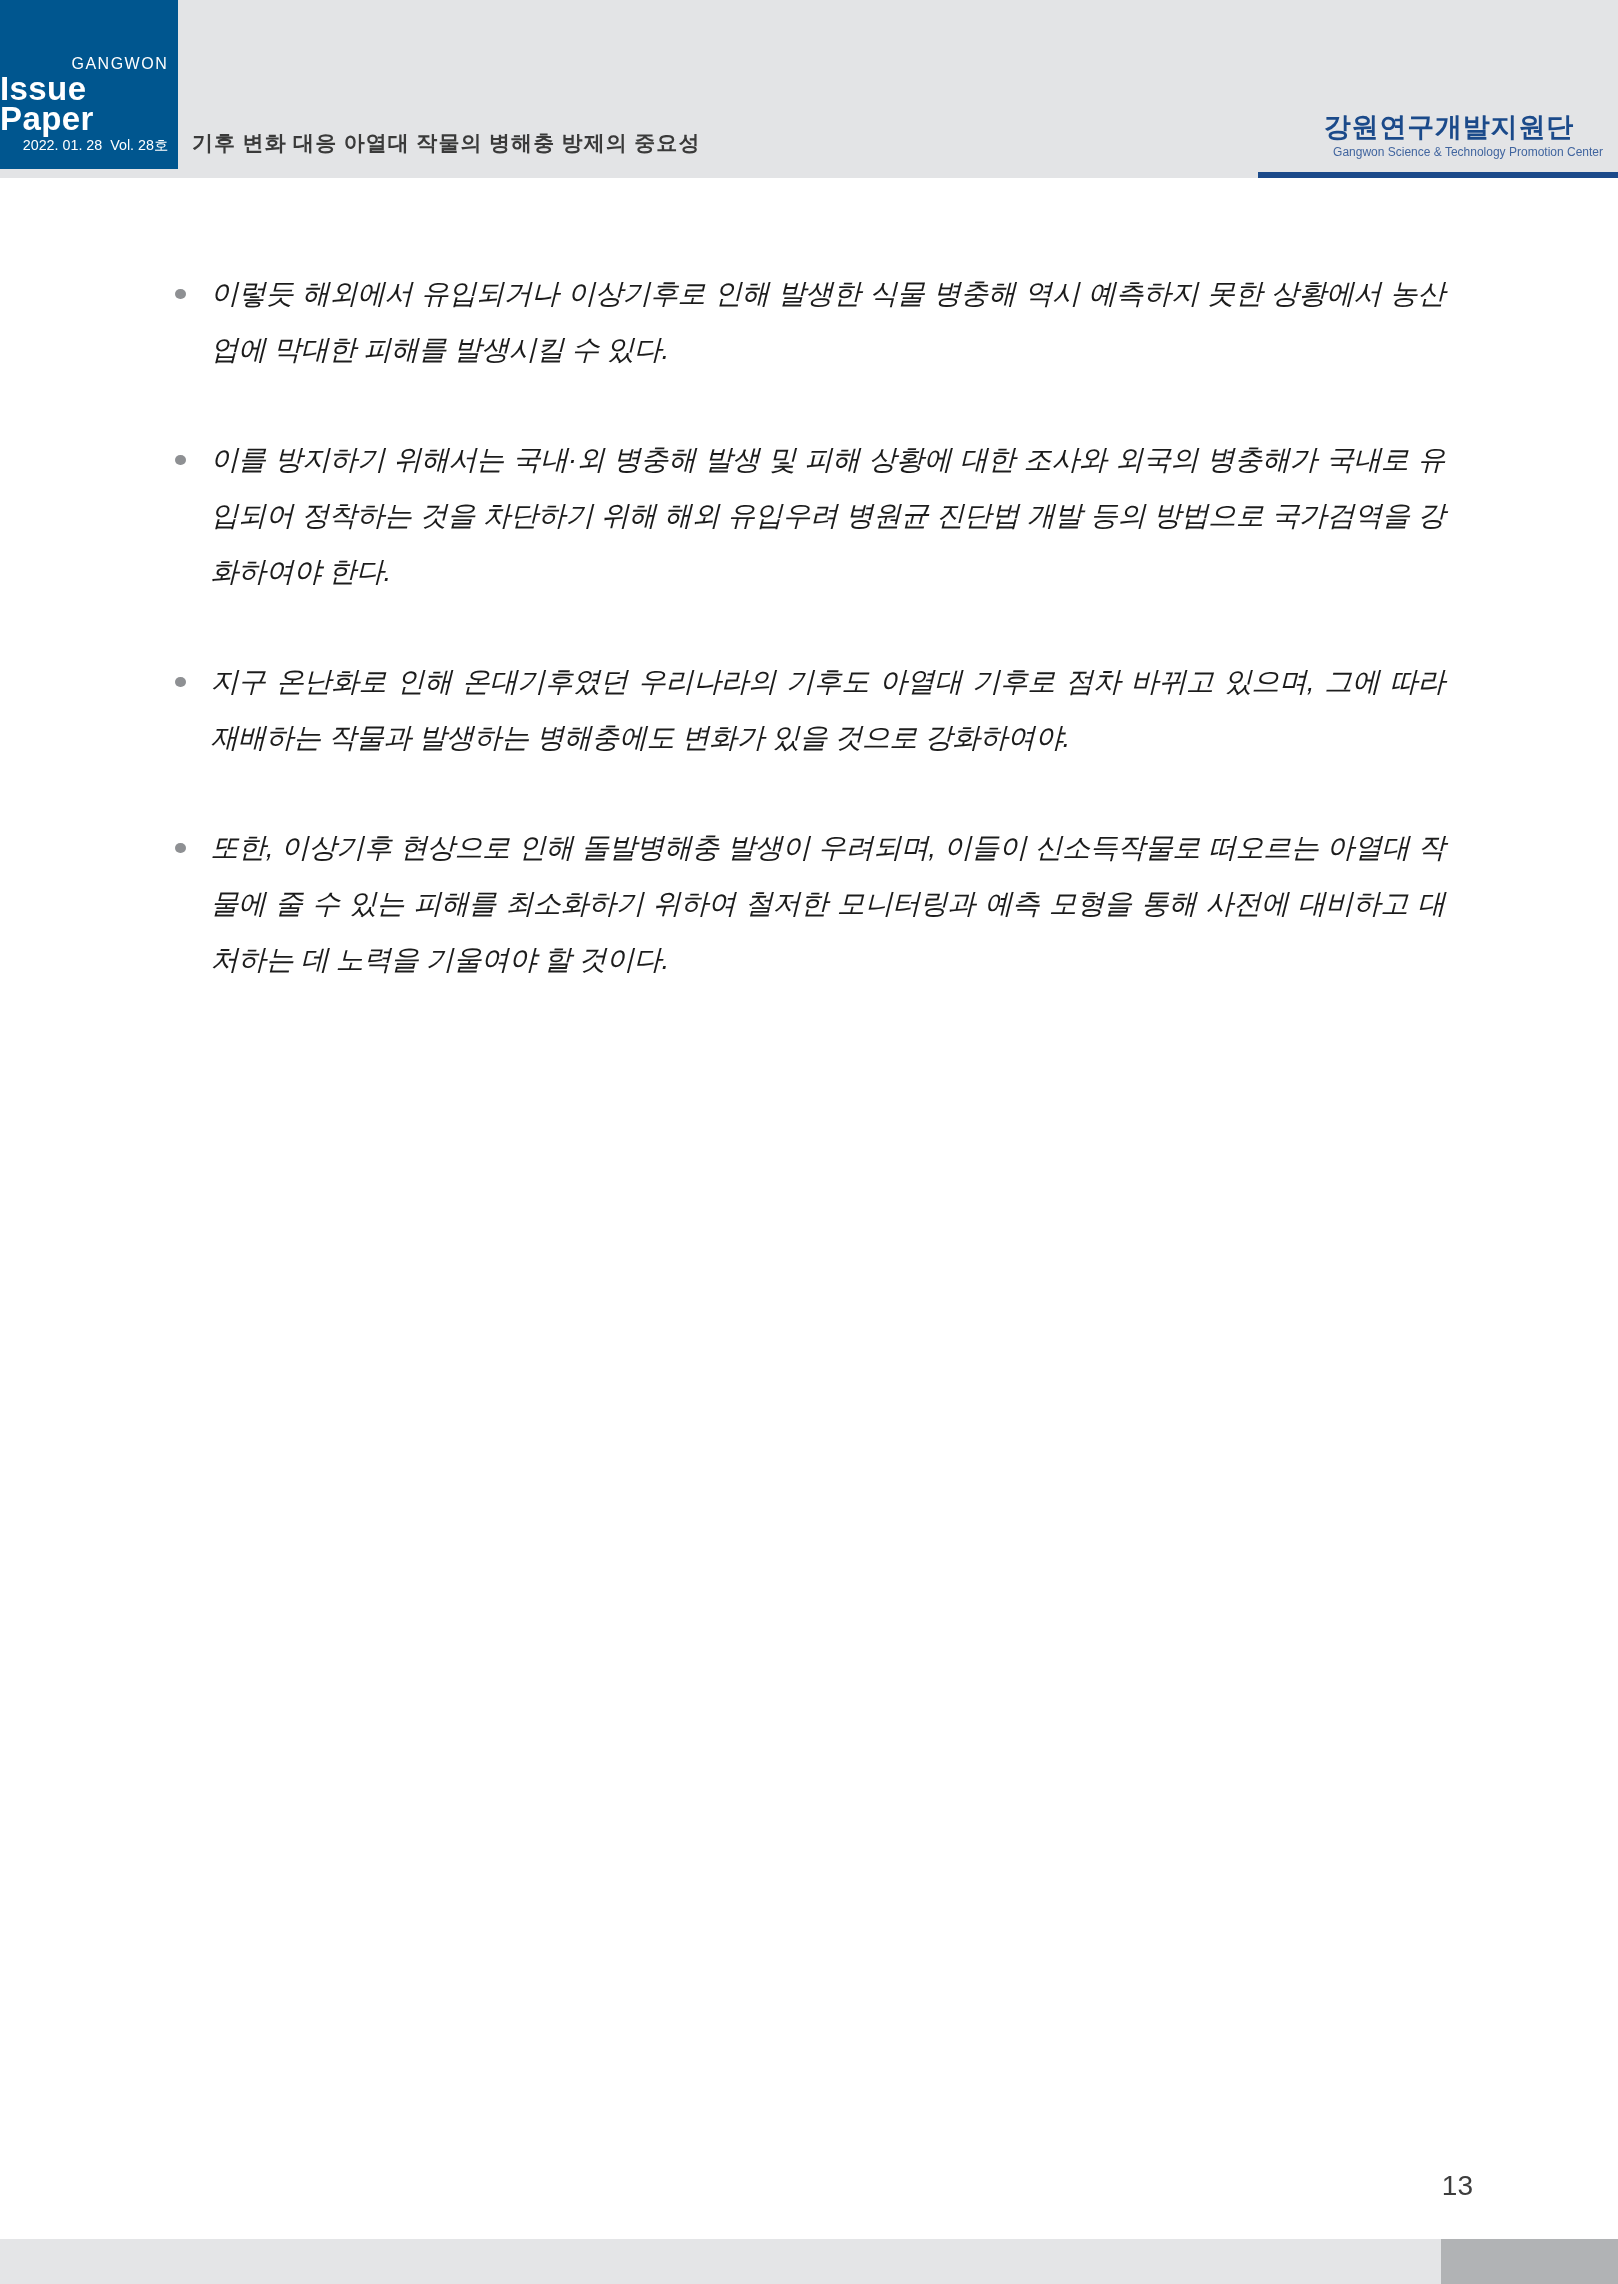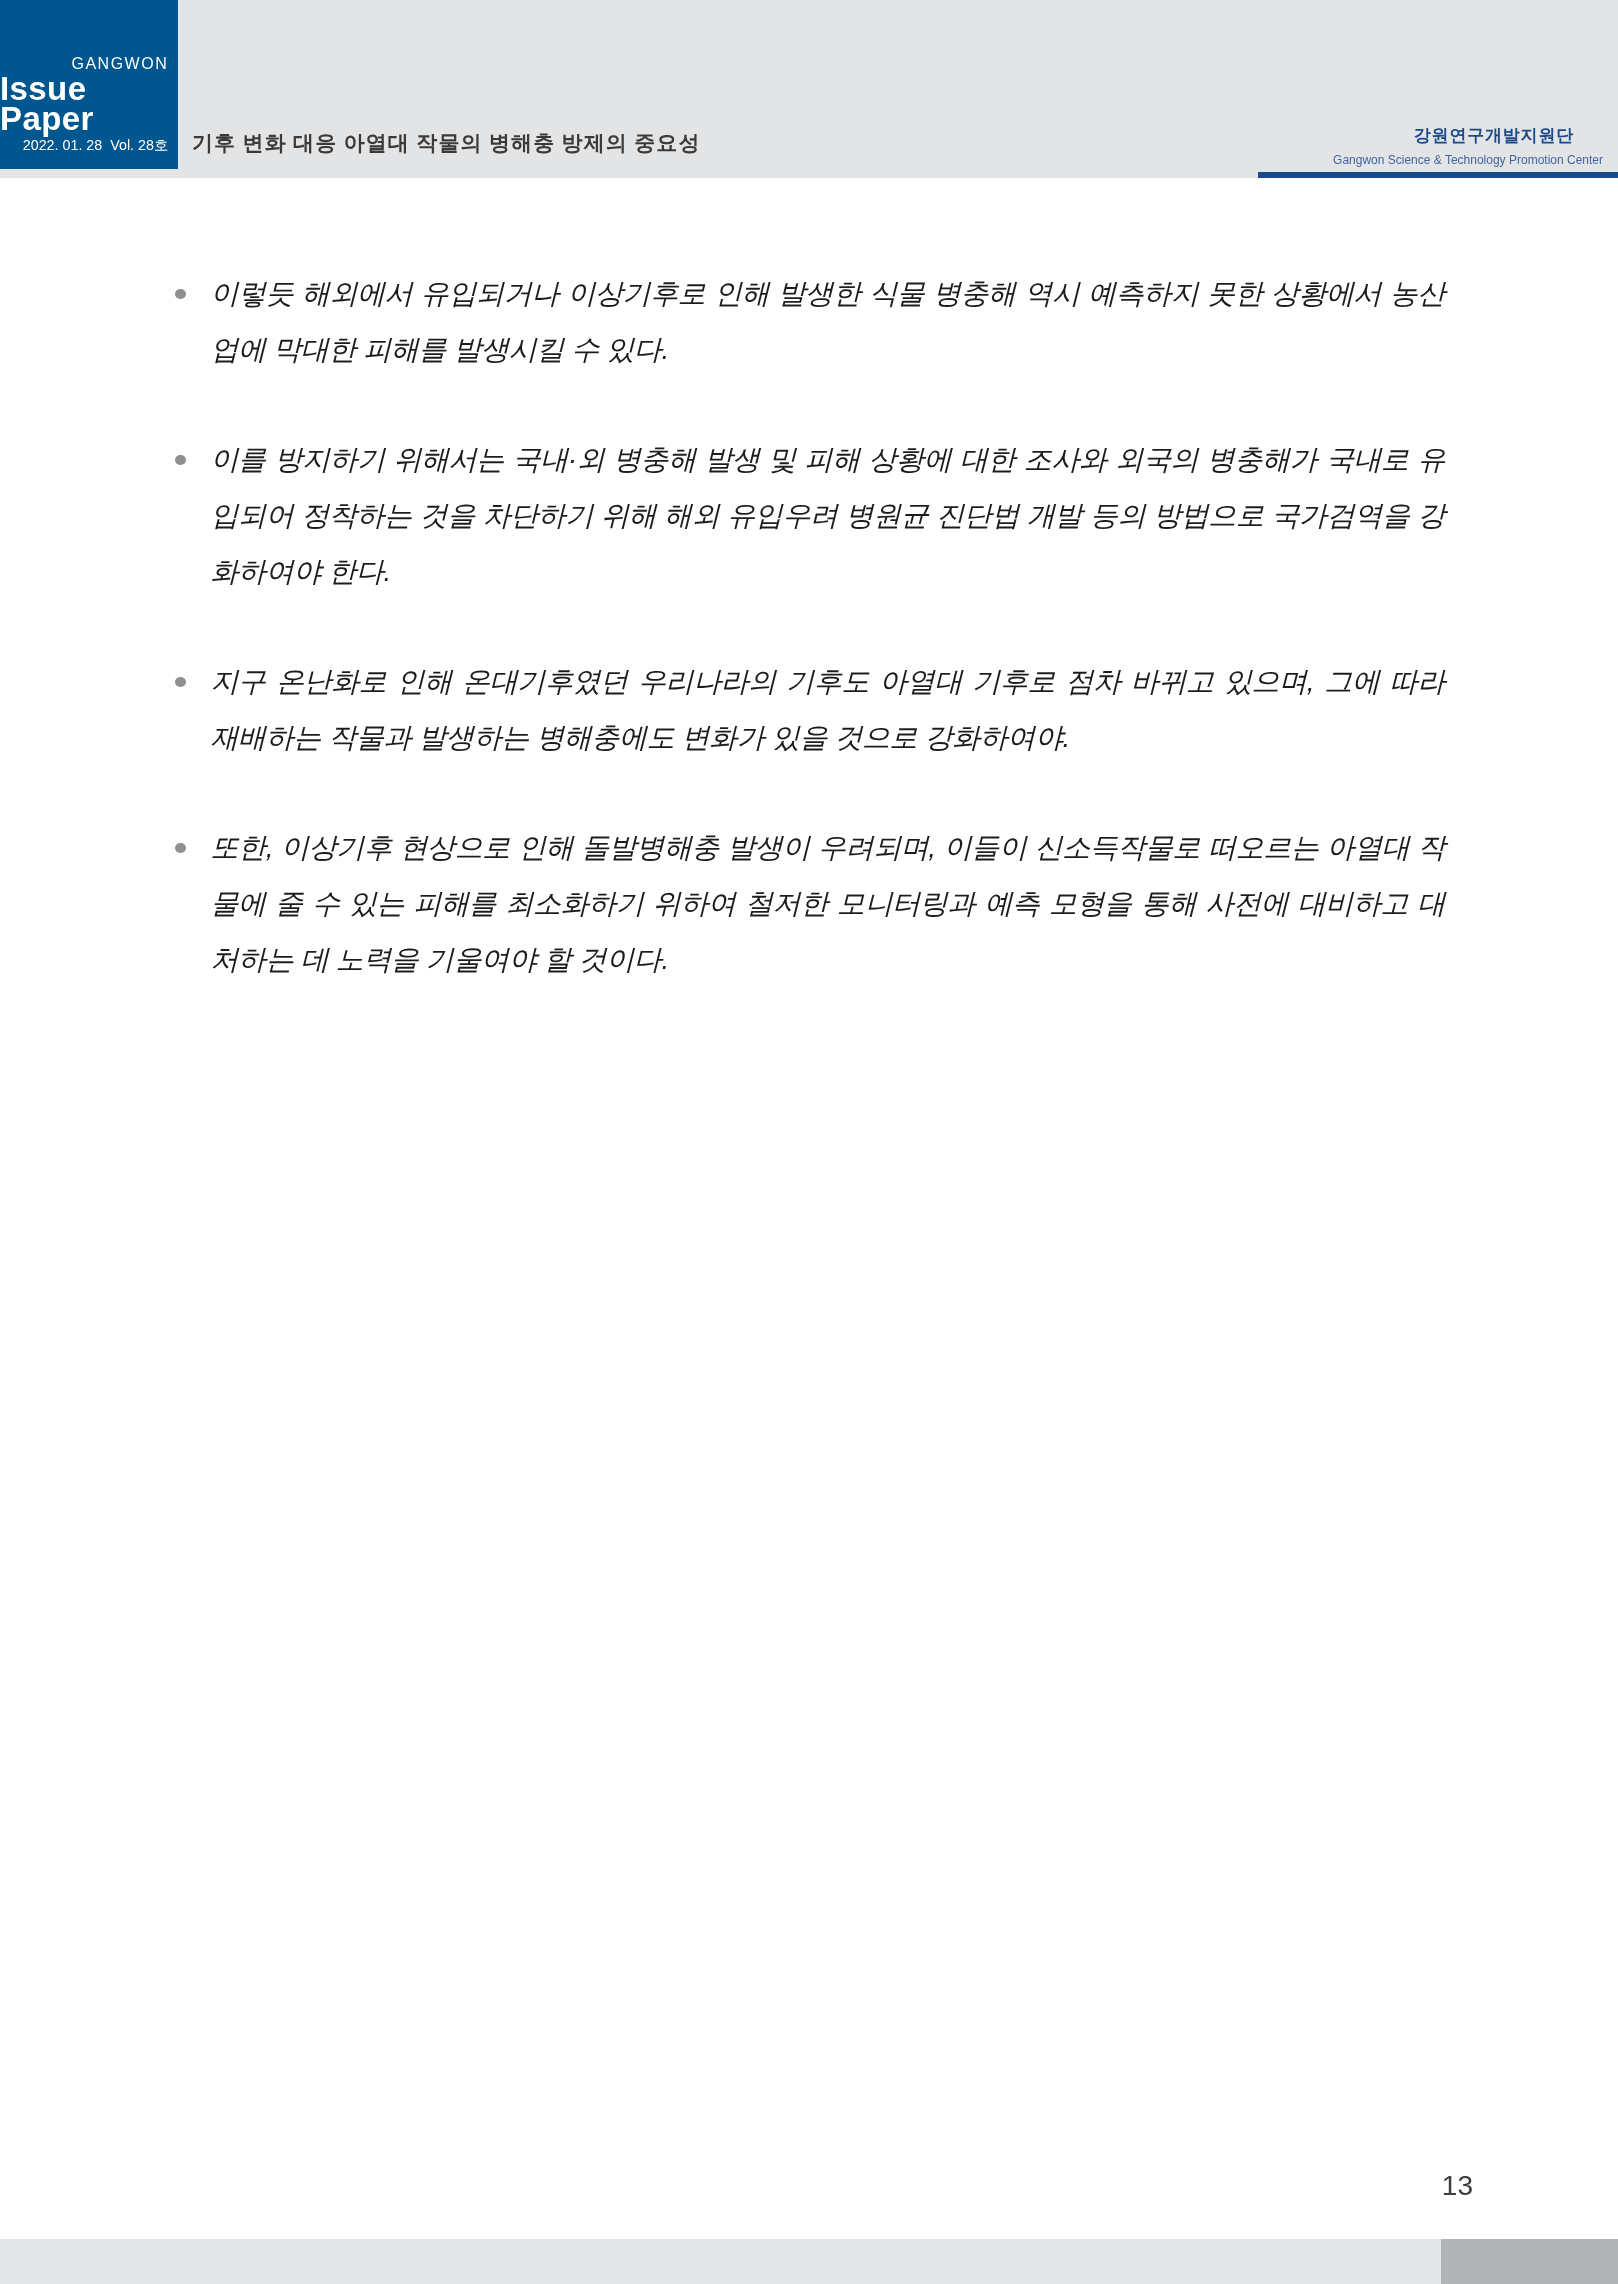--- a/index.html
+++ b/index.html
@@ -60,27 +60,26 @@
     letter-spacing: 1.1px;
     color: #3a3a3a;
     white-space: nowrap;
   }
   .org-block {
     position: absolute;
     right: 15px; top: 113px;
     text-align: right;
   }
   .org-ko {
-    font-size: 17px;
+    font-size: 27px;
     font-weight: bold;
     color: #1b4a8a;
     letter-spacing: 0.8px;
     padding-right: 29px;
     line-height: 29px;
-    margin-top: 8px;
   }
   .org-en {
     font-size: 12px;
     font-weight: 400;
     color: #41659f;
     line-height: 21px;
     white-space: nowrap;
   }
   .org-bar {
     position: absolute;

